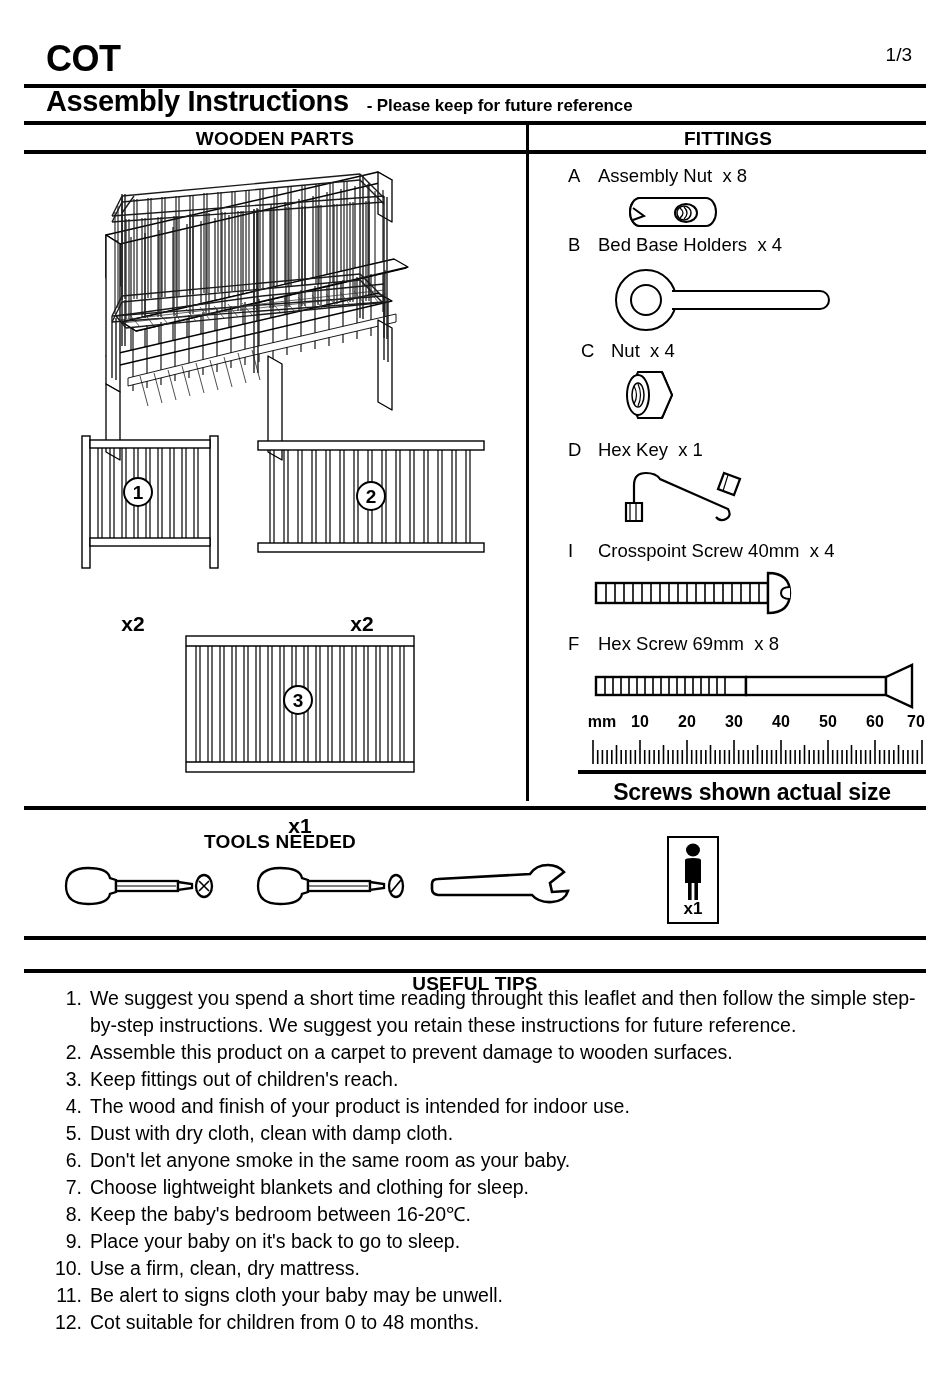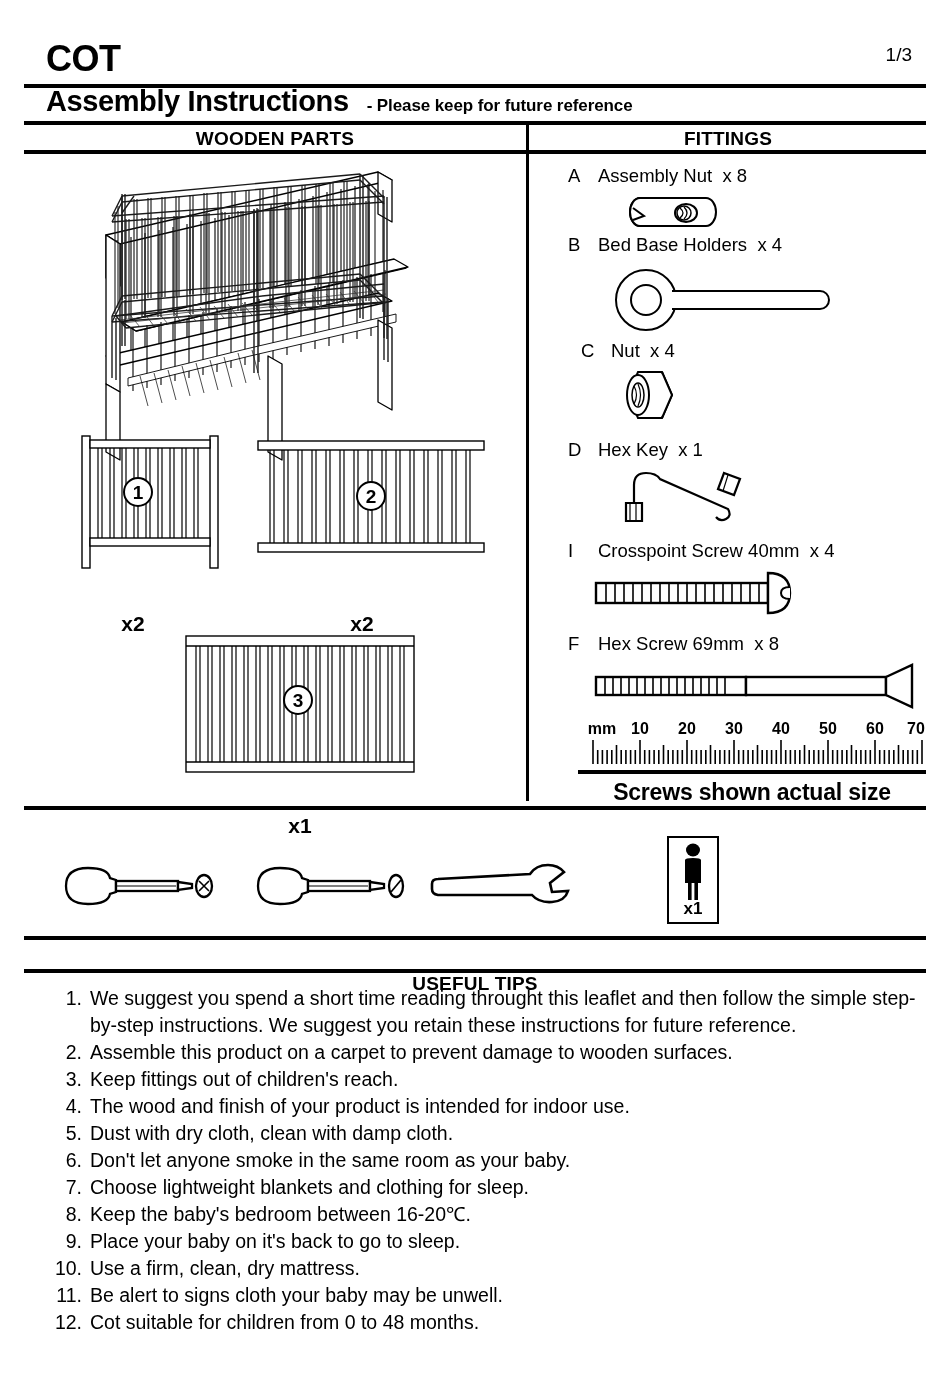--- a/index.html
+++ b/index.html
@@ -85,21 +85,21 @@
   
   .ruler-wrap { position: absolute; }
   .ruler-labels {
     position: relative;
     height: 20px;
     font-size: 16px;
     font-weight: bold;
   }
   .ruler-labels span {
     position: absolute;
-    bottom: 0;
+    bottom: 7px;
     transform: translateX(-50%);
   }
   .actual-size {
     position: absolute;
     font-size: 23px;
     font-weight: bold;
     text-align: center;
     letter-spacing: -0.2px;
   }
 
@@ -790,20 +790,21 @@
         <line x1="331.3" y1="12" x2="331.3" y2="26"></line>
         <line x1="336" y1="2" x2="336" y2="26"></line>
       </g>
     </svg>
   </div>
   <div class="rule" style="left:578px; top:770px; width:348px; height:4px;"></div>
   <div class="actual-size" style="left:568px; top:779px; width:368px;">Screws shown actual size</div>
 
   <div class="rule" style="left:24px; top:806px; width:902px; height:4px;"></div>
 
+  <div class="tools-head" style="left:130px; top:831px; width:300px;">TOOLS NEEDED</div>
 
   <div style="position:absolute; left:58px; top:862px;">
     <svg width="160" height="48" viewBox="0 0 160 48" fill="none" stroke="#000" stroke-width="2.3">
       <path d="M8 24 q0 -18 22 -18 q20 0 22 10 L58 18 L58 30 L52 32 q-2 10 -22 10 q-22 0 -22 -18 Z" fill="#fff"></path>
       <rect x="58" y="19" width="62" height="10" fill="#fff"></rect>
       <line x1="58" y1="24" x2="118" y2="24" stroke-width="1.2"></line>
       <path d="M120 20 L134 22 L134 26 L120 28 Z" fill="#fff"></path>
 
       <ellipse cx="146" cy="24" rx="8" ry="11" fill="#fff"></ellipse>
       <path d="M141 19 L151 29 M151 19 L141 29" stroke-width="1.6"></path>

